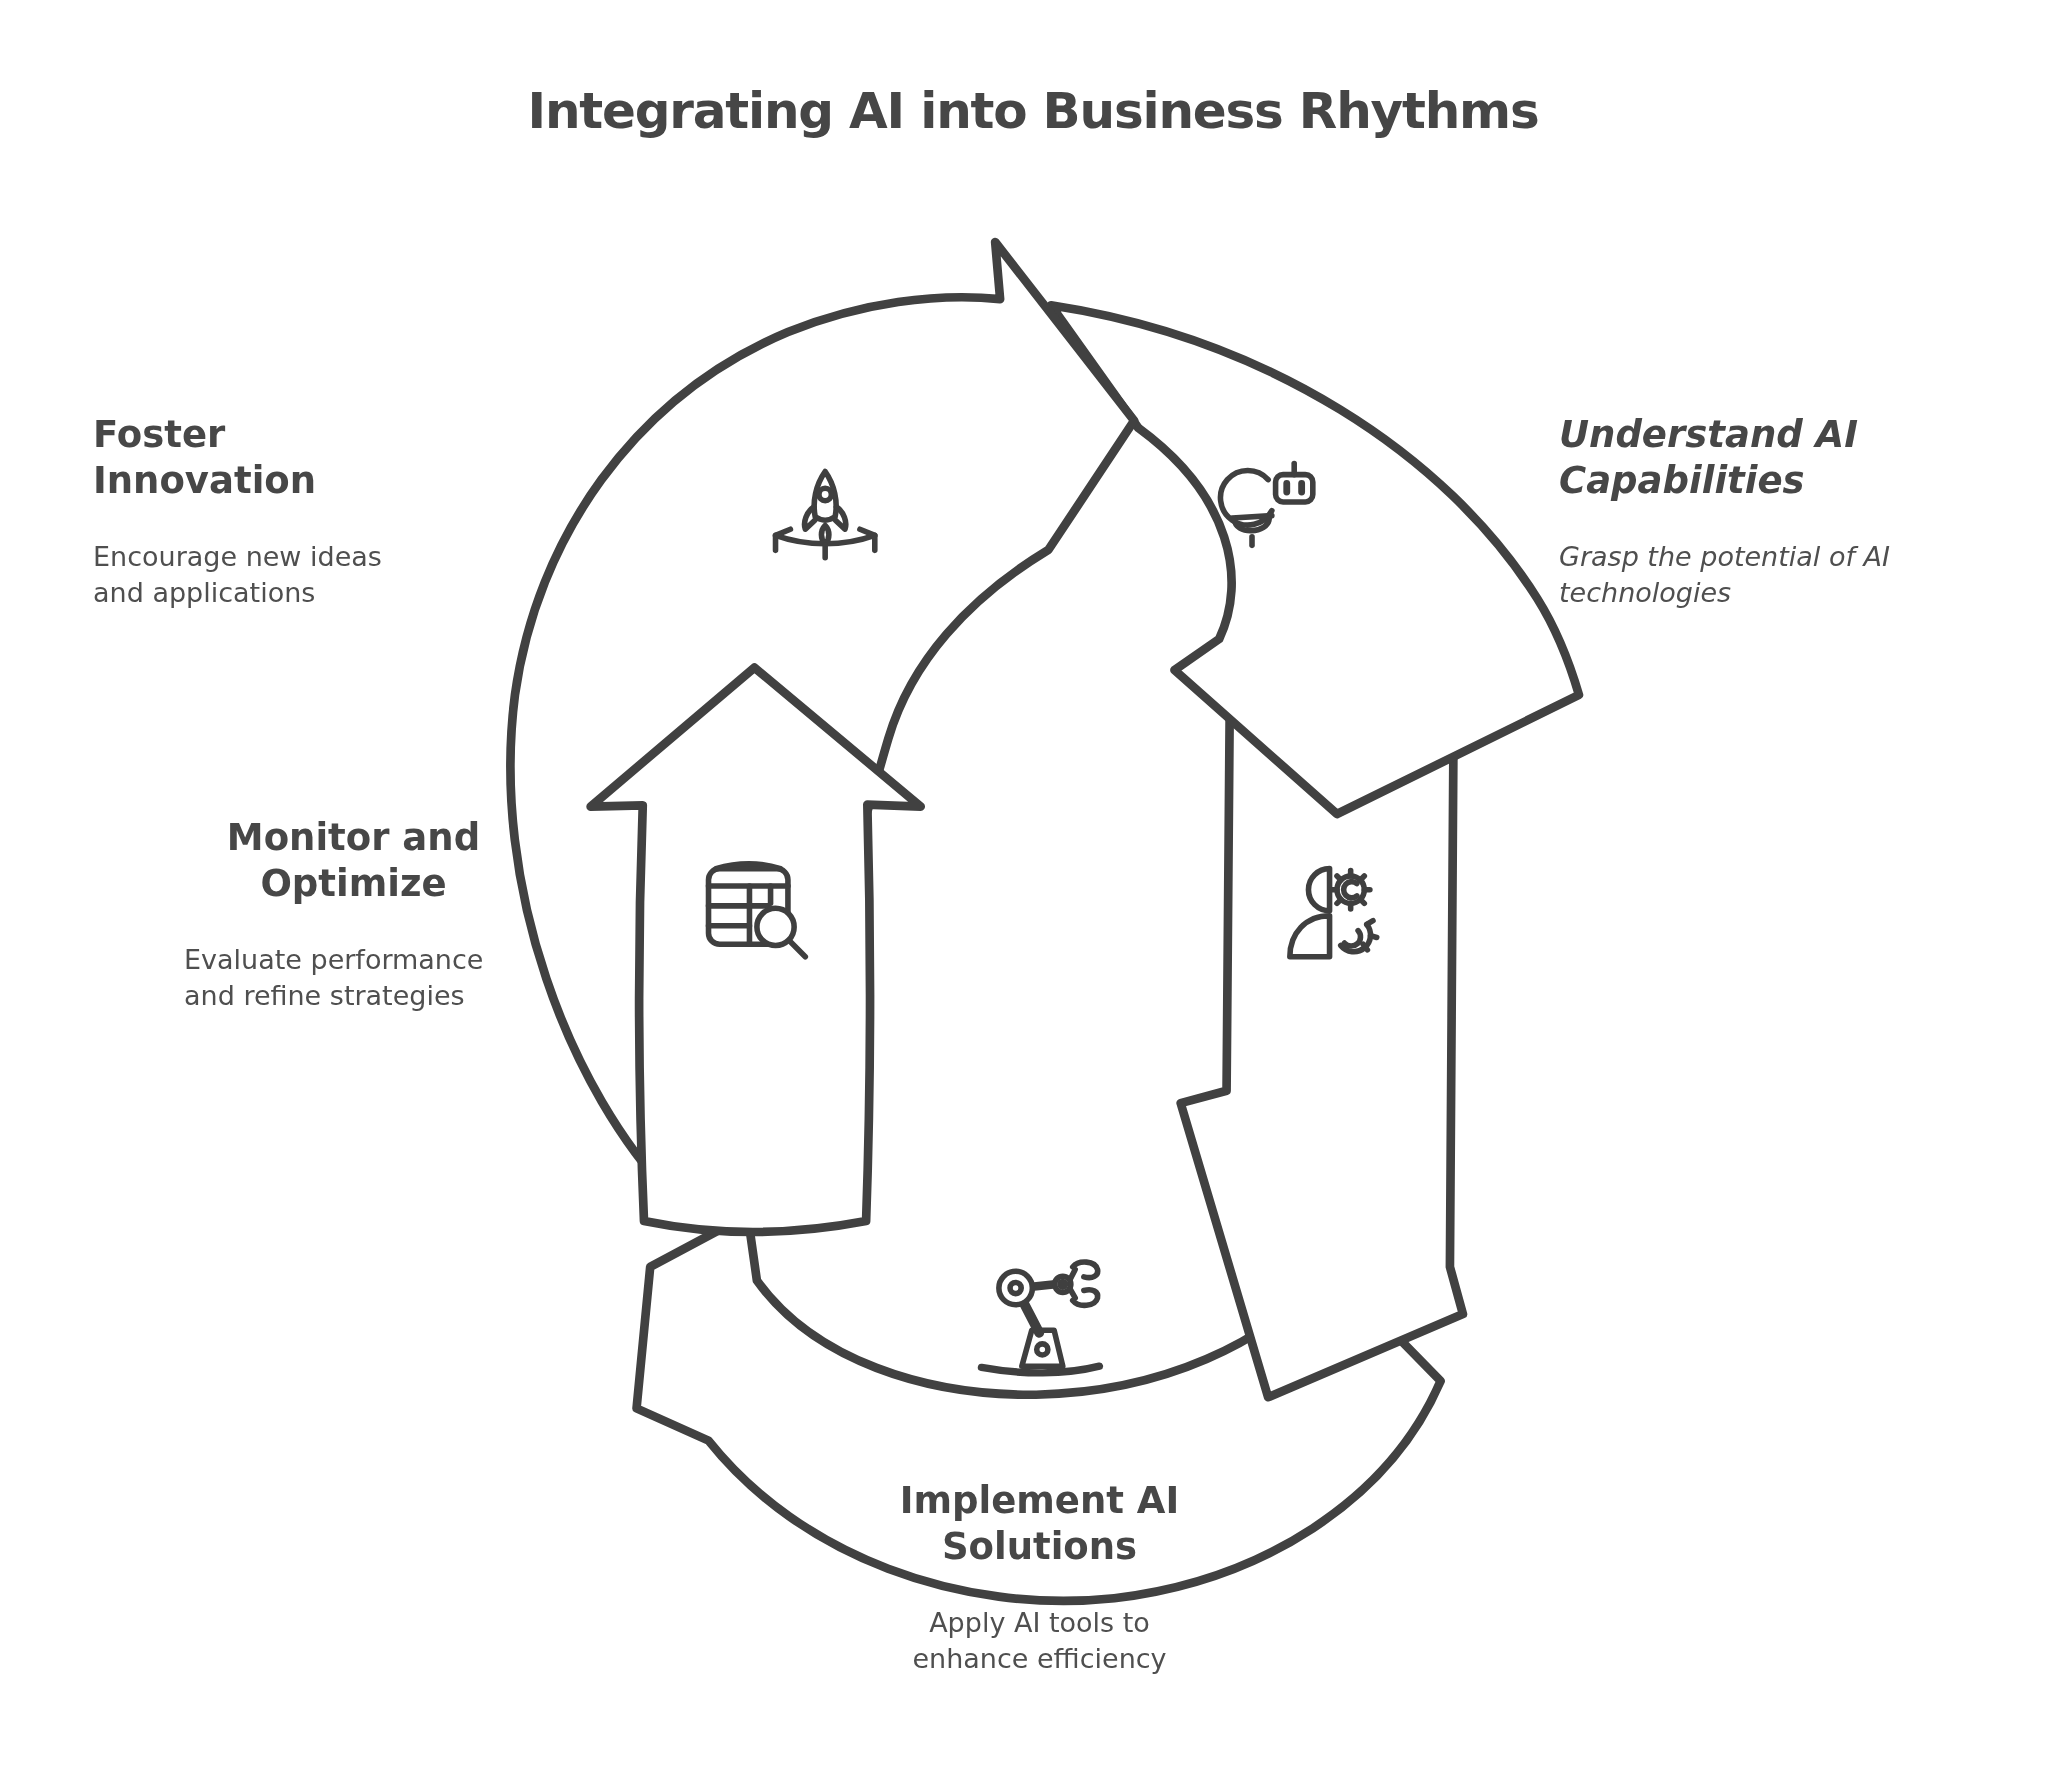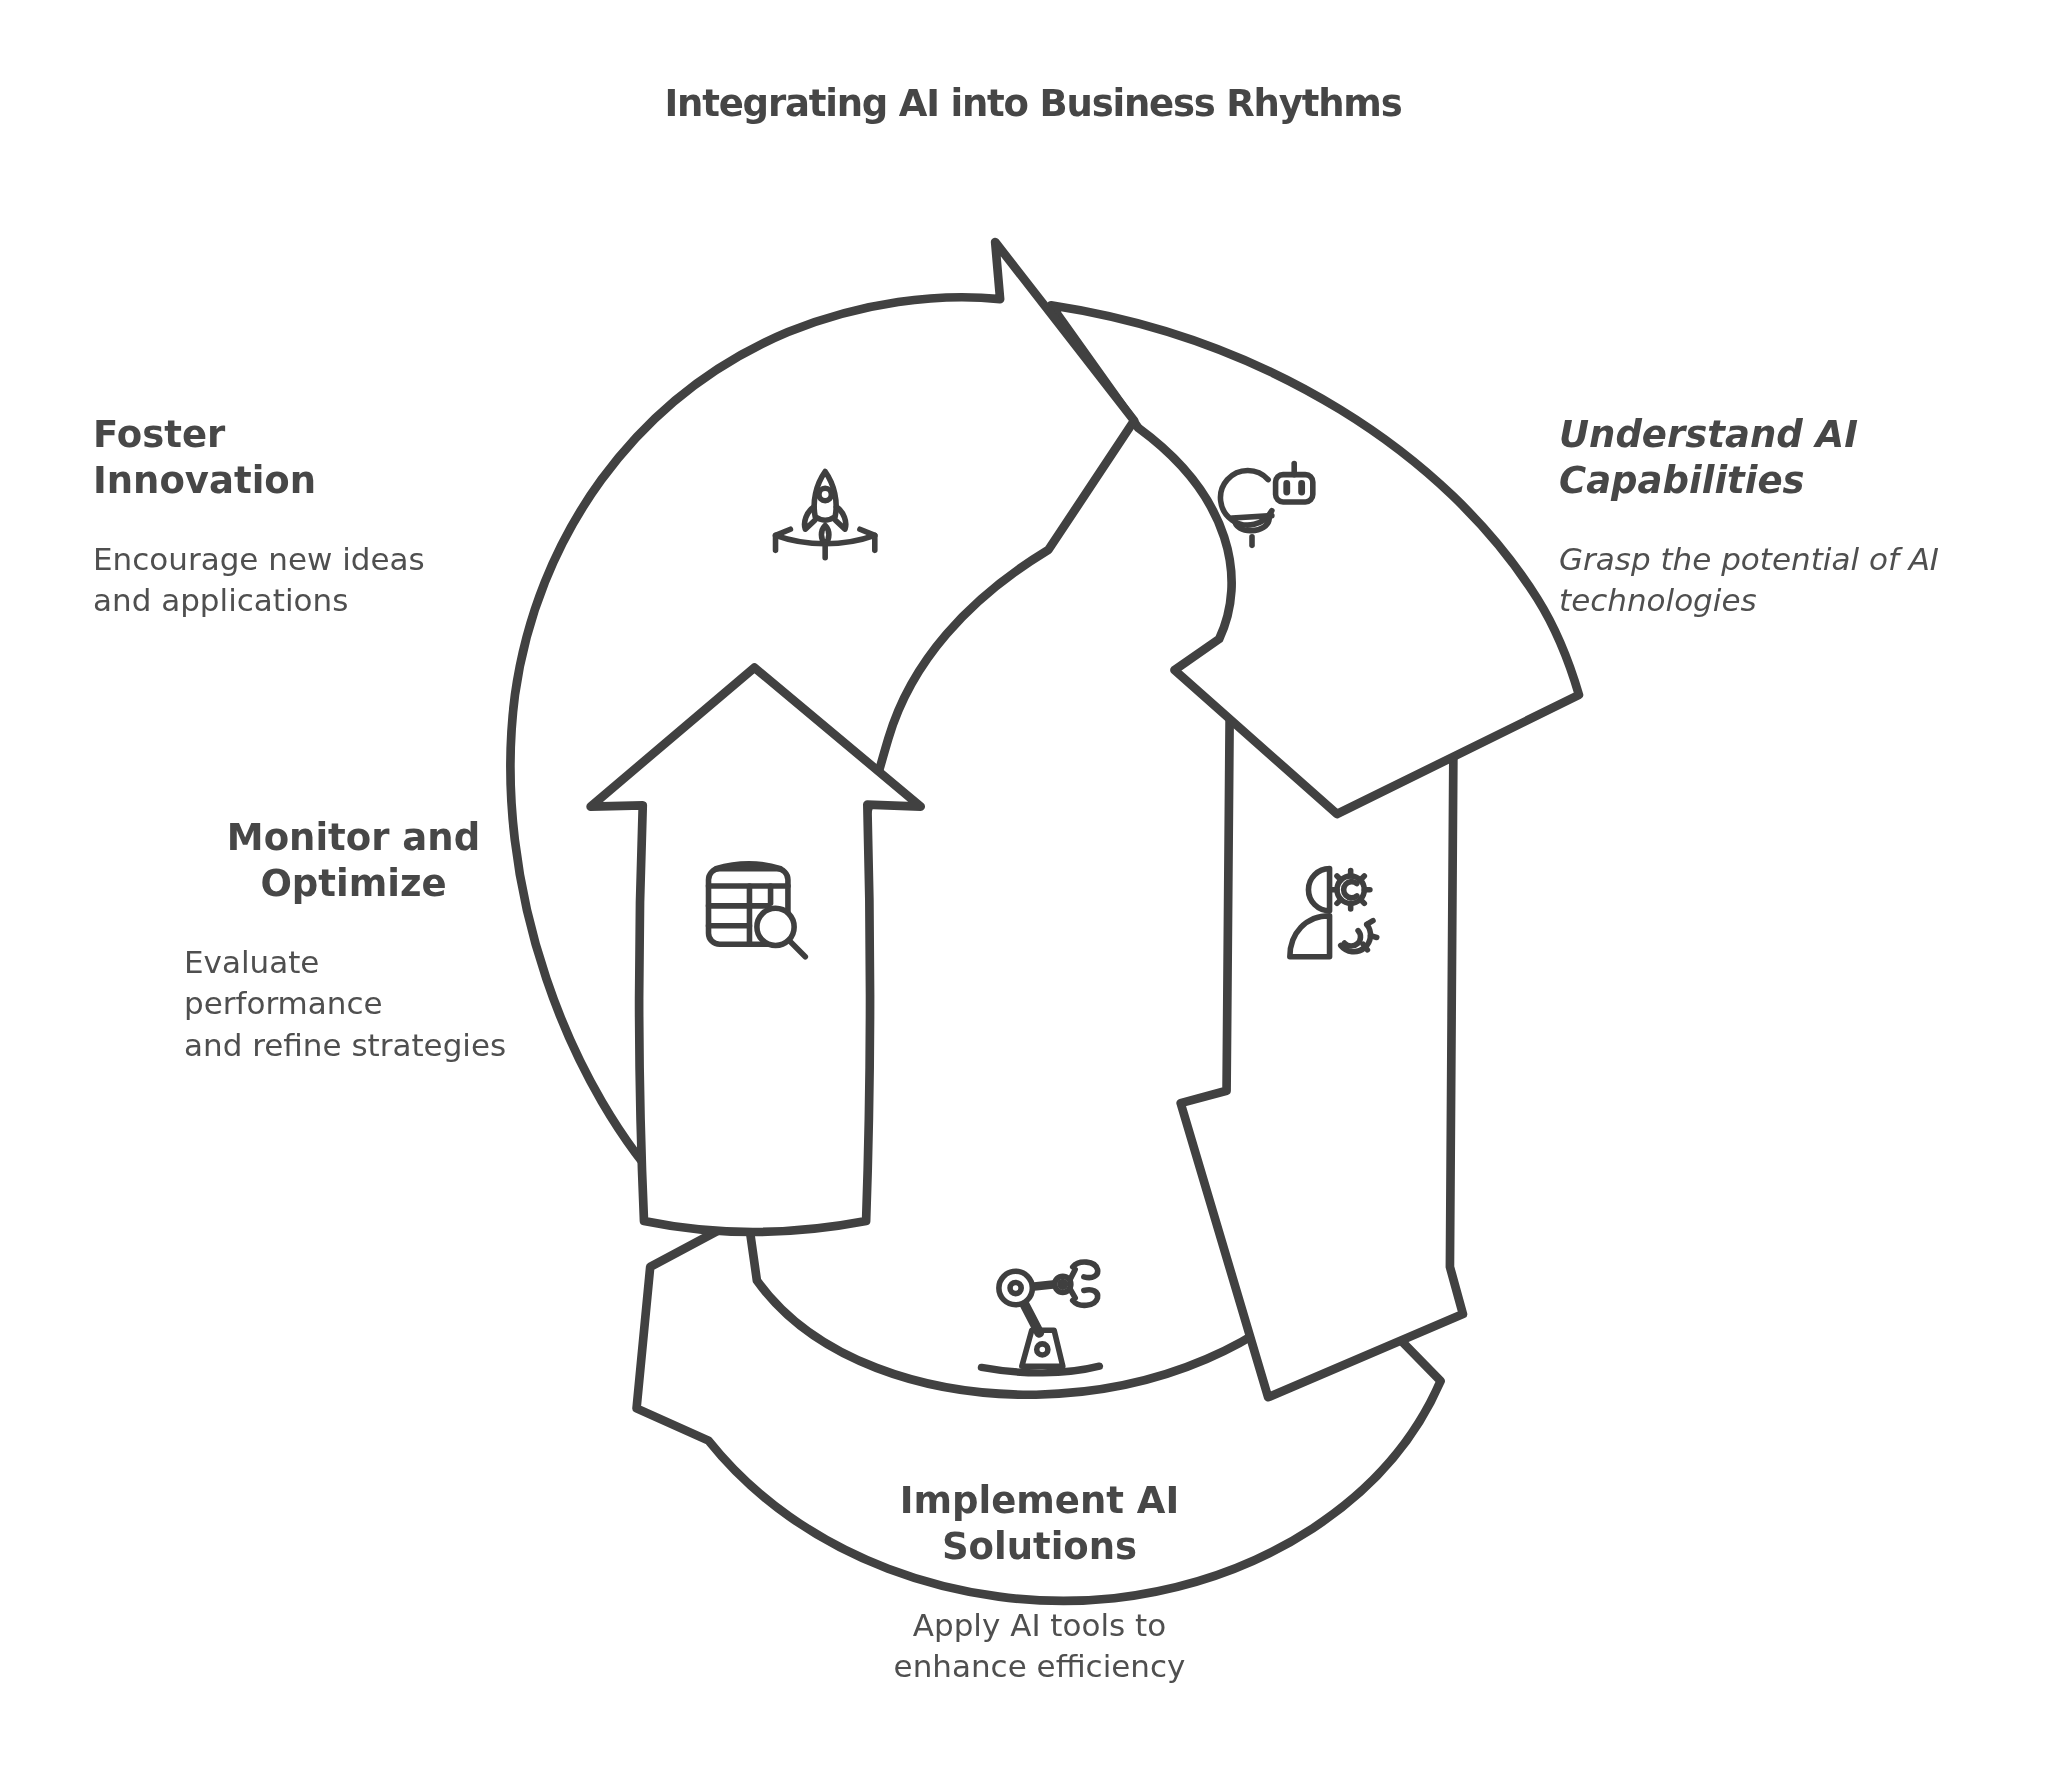--- a/index.html
+++ b/index.html
@@ -6,27 +6,27 @@
   .canvas {
     position:relative;
     width:2066px; height:1767px;
     background:#ffffff;
     font-family:"DejaVu Sans", sans-serif;
     overflow:hidden;
   }
   .page-title {
     position:absolute; top:82px; left:0; width:100%;
     text-align:center;
-    font-size:37px; font-weight:bold; letter-spacing:-1.2px;
+    font-size:50px; font-weight:bold; letter-spacing:-1.2px;
     color:#464646;
   }
   .cycle-svg { position:absolute; left:0; top:0; }
   .step { position:absolute; color:#464646; }
   .step-heading { font-size:37px; font-weight:bold; line-height:1.25; color:#474747; }
-  .step-desc { font-size:31px; line-height:1.34; color:#4f4f4f; margin-top:34px; }
+  .step-desc { font-size:27px; line-height:1.34; color:#4f4f4f; margin-top:34px; }
   .align-right { text-align:left; }
   .align-left  { text-align:left;font-style:italic; }
   .align-center{ text-align:center; }
 </style>
 </head>
 <body>
 
 <div class="canvas">
 
   <div class="page-title">Integrating AI into Business Rhythms</div>

